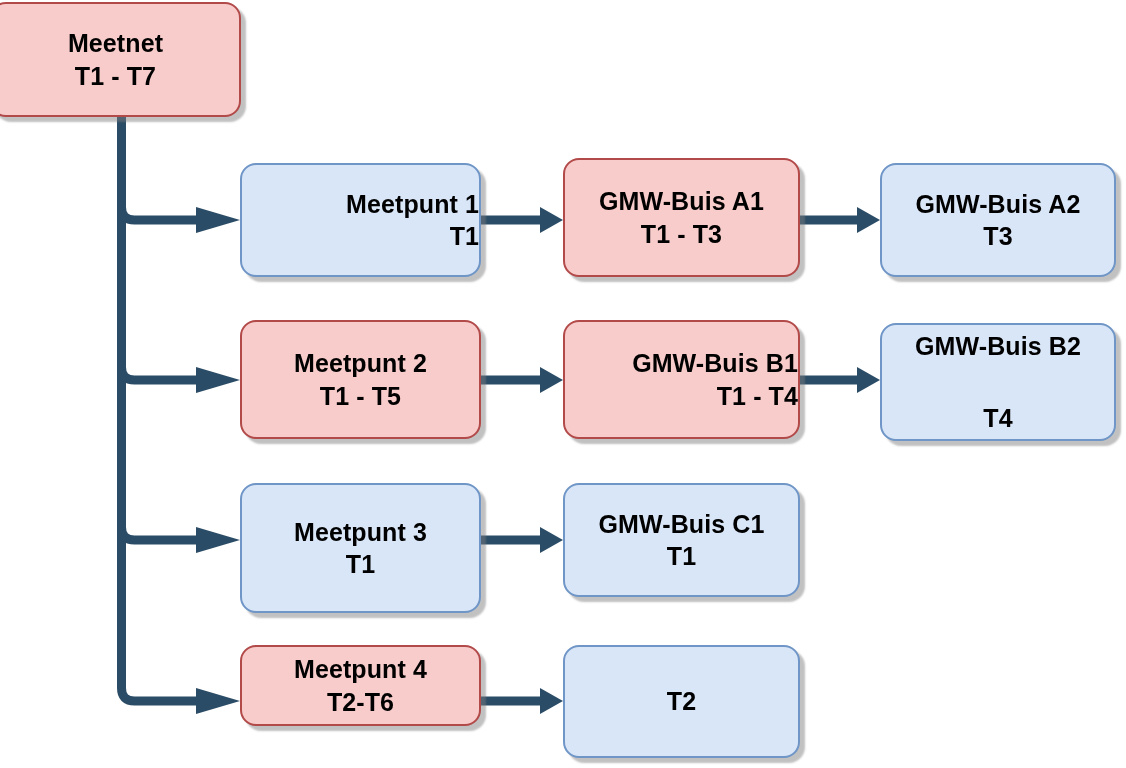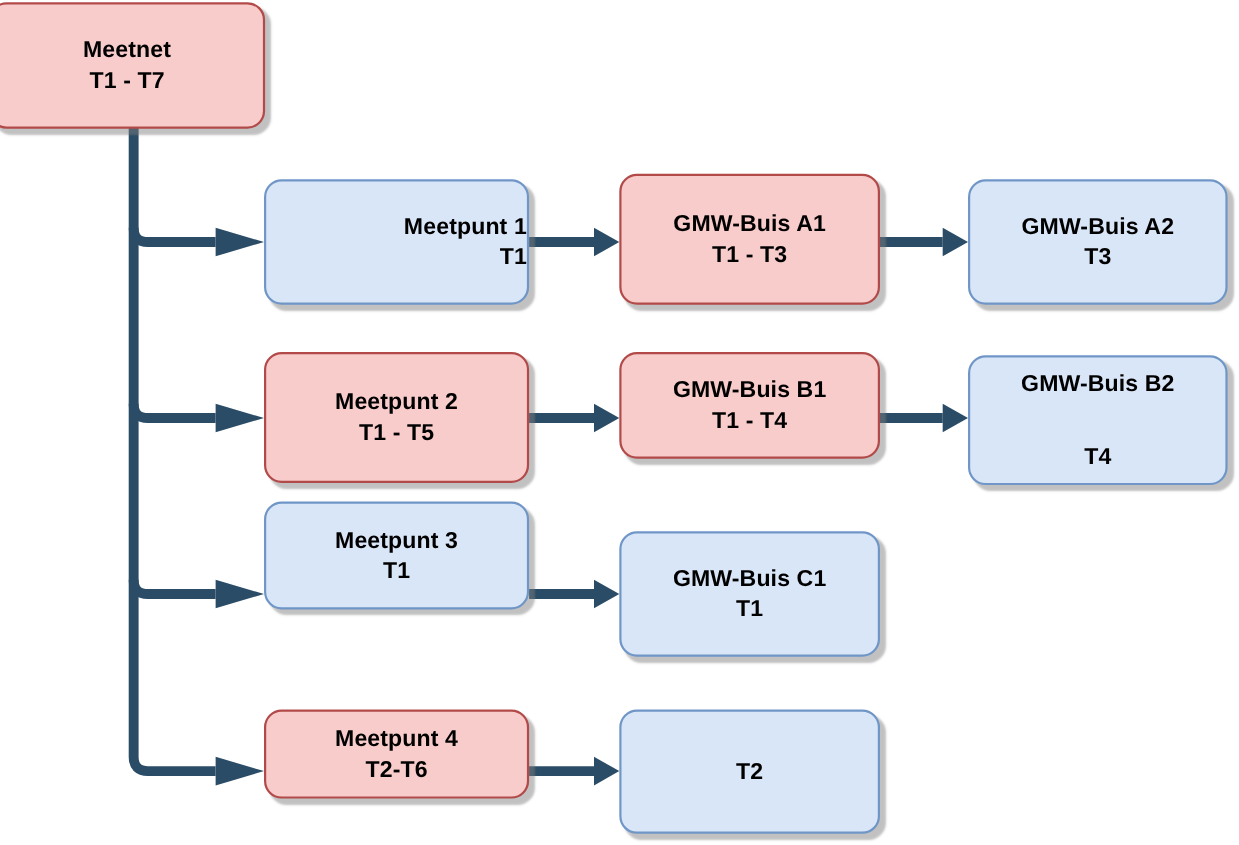--- a/index.html
+++ b/index.html
@@ -41,21 +41,21 @@
   }
   .node.pink {
     background: #f7ccca;
     border-color: #b34a4a;
   }
   .node.blue {
     background: #d9e6f7;
     border-color: #6f96c7;
   }
   .node-line {
-    font-size: 21px;
+    font-size: 25px;
     font-weight: bold;
     color: #000000;
     line-height: 1.30;
     letter-spacing: 0.1px;
     white-space: nowrap;
     text-align: center;
   }
 </style>
 </head>
 <body>
@@ -107,30 +107,30 @@
   </div>
   <div class="node blue" style="left:880px; top:163px; width:236px; height:114px;">
     <div class="node-line">GMW-Buis A2</div>
     <div class="node-line">T3</div>
   </div>
 
   <div class="node pink" style="left:240px; top:320px; width:241px; height:119px;">
     <div class="node-line">Meetpunt 2</div>
     <div class="node-line">T1 - T5</div>
   </div>
-  <div class="node pink" style="left:563px; top:320px; width:237px; height:97px;">
+  <div class="node pink" style="left:563px; top:320px; width:237px; height:119px;align-items:flex-end;">
     <div class="node-line">GMW-Buis B1</div>
     <div class="node-line">T1 - T4</div>
   </div>
   <div class="node blue" style="left:880px; top:323px; width:236px; height:118px;gap:40px;">
     <div class="node-line">GMW-Buis B2</div>
     <div class="node-line">T4</div>
   </div>
 
-  <div class="node blue" style="left:240px; top:456px; width:241px; height:98px;">
+  <div class="node blue" style="left:240px; top:483px; width:241px; height:130px;">
     <div class="node-line">Meetpunt 3</div>
     <div class="node-line">T1</div>
   </div>
   <div class="node blue" style="left:563px; top:483px; width:237px; height:114px;">
     <div class="node-line">GMW-Buis C1</div>
     <div class="node-line">T1</div>
   </div>
 
   <div class="node pink" style="left:240px; top:645px; width:241px; height:81px;">
     <div class="node-line">Meetpunt 4</div>

